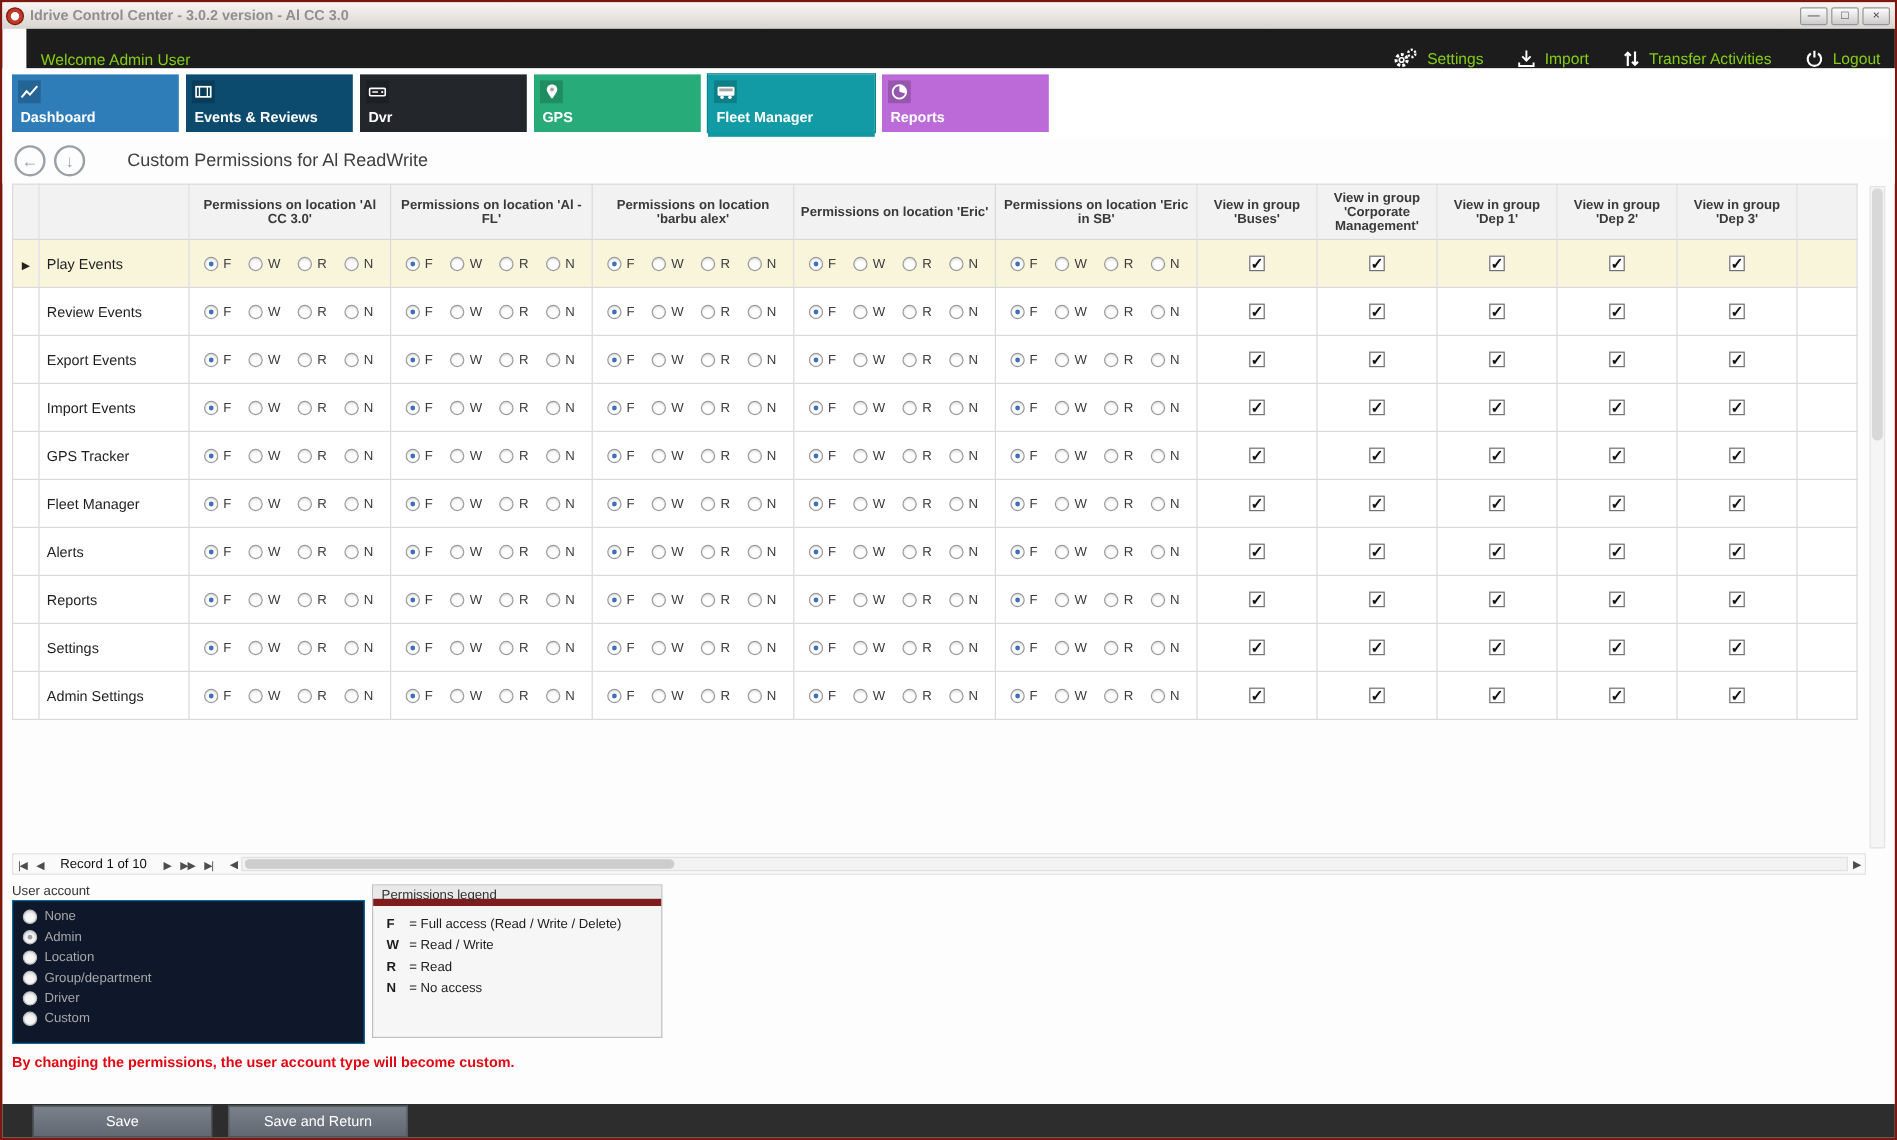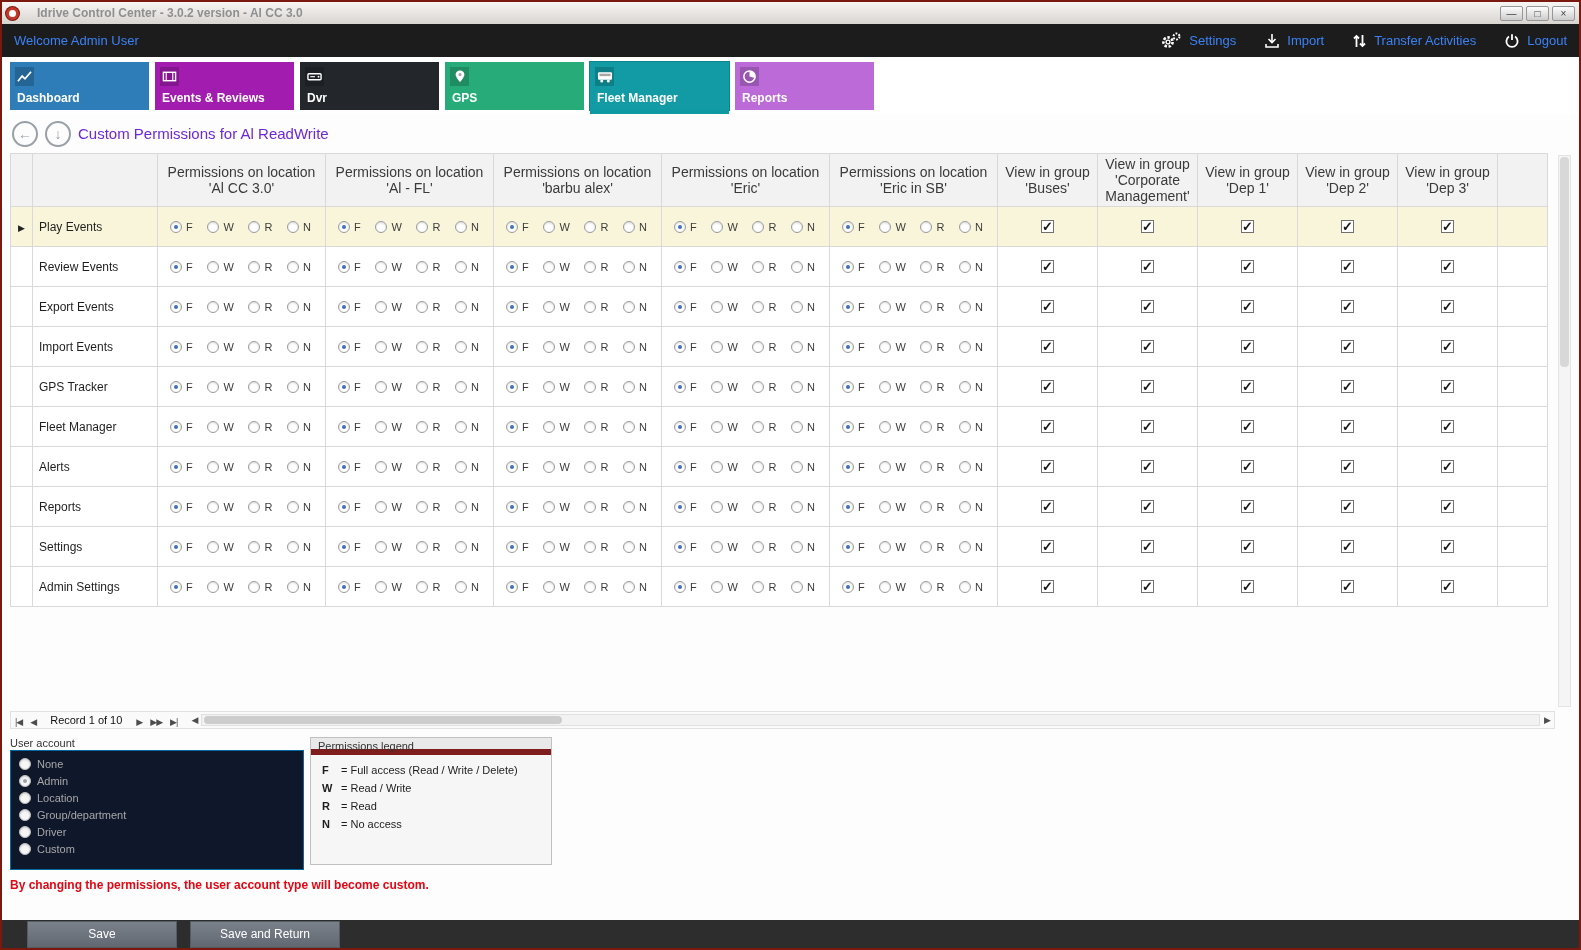--- a/index.html
+++ b/index.html
@@ -3,33 +3,33 @@
 <meta charset="utf-8">
 <style>
   * { margin:0; padding:0; box-sizing:border-box; }
   html,body { width:1581px; height:950px; overflow:hidden; background:#fff;
               font-family:"Liberation Sans", sans-serif; }
   .window { width:1581px; height:950px; border:2px solid #7b190f; background:#fdfdfd;
             display:flex; flex-direction:column; position:relative; }
 
   
   .titlebar { height:22px; background:linear-gradient(#f8f6f4,#d8d4d0); display:flex;
-              align-items:center; padding:0 4px; gap:18px; flex:0 0 auto; }
+              align-items:center; padding:0 4px; gap:6px; flex:0 0 auto; }
   .app-icon { width:13px; height:13px; border-radius:50%; background:#fff;
               border:3px solid #c2392a; box-shadow:0 0 0 1px #7b190f; }
   .title-text { font-size:12px; font-weight:bold; color:#8f8f8f; flex:1;
                 white-space:nowrap; overflow:hidden; }
   .win-btns { display:flex; gap:3px; }
   .win-btn { width:23px; height:15px; background:linear-gradient(#fdfdfd,#cccccc);
              border:1px solid #979797; border-radius:2px; font-size:10px; line-height:13px;
              color:#3f3f3f; text-align:center; cursor:default; }
 
   
-  .topbar { height:33px; background:#1c1c1c; display:flex; align-items:center;
-            color:#3b82f6; padding:0 12px; flex:0 0 auto; }
+  .topbar { height:33px; background:#1c1c1c; display:flex; align-items:flex-end;
+            color:#84cc16; padding:0 12px; flex:0 0 auto;margin-left:20px; }
   .welcome { font-size:13px; }
   .topbar-actions { margin-left:auto; display:flex; gap:28px; align-items:center; }
   .action { display:flex; align-items:center; gap:7px; font-size:13px; cursor:default; }
   .action-icon { display:flex; align-items:center; }
 
   
   .tabstrip { height:57px; background:#fff; display:flex; gap:6px; padding:5px 3px 0 8px;
               align-items:flex-start; flex:0 0 auto; }
   .tab { width:139px; height:48px; position:relative; color:#fff; cursor:default; }
   .tab-icon { position:absolute; left:5px; top:5px; width:19px; height:19px;
@@ -39,27 +39,27 @@
   .tab.active::after { content:""; position:absolute; left:0; right:0; bottom:-4px;
                        height:4px; background:#0d98a2; }
   .tab.active { outline:1px solid #0b858e; }
 
   
   .navrow { height:39px; display:flex; align-items:center; gap:7px; padding-left:10px;
             background:#fdfdfd; flex:0 0 auto; }
   .circle-btn { width:26px; height:26px; border-radius:50%; border:2px solid #99a0a6;
                 color:#99a0a6; font-size:14px; font-weight:bold; display:flex;
                 align-items:center; justify-content:center; cursor:default; }
-  .page-title { font-size:15px; color:#6d28d9; margin-left:0; }
+  .page-title { font-size:15px; color:#404040; margin-left:28px; }
 
   
   .grid-region { height:558px; position:relative; padding-left:8px; flex:0 0 auto; }
   table.perm-table { border-collapse:collapse; table-layout:fixed; width:1537px; }
   .perm-table th, .perm-table td { border:1px solid #d9d9d9; overflow:hidden; }
-  .perm-table th { height:46px; background:#f2f2f2; font-size:14px; font-weight:normal;
+  .perm-table th { height:46px; background:#f2f2f2; font-size:11px; font-weight:bold;
                    color:#3a3a3a; text-align:center; padding:2px 3px; }
   .perm-table td { height:40px; background:#fff; font-size:12px; color:#1f1f1f; }
   .perm-table tr.active td { background:#f9f5da; }
   td.ind-cell { text-align:center; }
   .row-arrow { font-size:9px; color:#222; }
   td.label-cell { padding-left:6px; }
   .rc { display:flex; justify-content:space-between; align-items:center; padding:0 14px 0 12px; }
   .ropt { display:flex; align-items:center; gap:4px; cursor:default; }
   .rlbl { font-size:11px; color:#3c3c3c; }
   .radio { width:12px; height:12px; border-radius:50%; border:1px solid #9a9a9a; background:#fff;
@@ -180,21 +180,21 @@
 
   <div class="tabstrip" id="tabstrip">
       <div class="tab" style="background: rgb(46, 124, 184);">
         <span class="tab-icon">
           <svg width="15" height="15" viewBox="0 0 16 16">
             <path d="M1 13 L5.5 7.5 L8.5 10.5 L15 3" stroke="#fff" stroke-width="1.8" fill="none"></path>
           </svg>
         </span>
         <span class="tab-label">Dashboard</span>
       </div>
-      <div class="tab" style="background: #a21caf;">
+      <div class="tab" style="background: #0c4a6e;">
         <span class="tab-icon">
           <svg width="15" height="15" viewBox="0 0 16 16">
             <rect x="1.5" y="3.5" width="13" height="9" fill="none" stroke="#fff" stroke-width="1.5"></rect>
             <path d="M4.5 3.5 v9 M11.5 3.5 v9" stroke="#fff" stroke-width="1.2"></path>
           </svg>
         </span>
         <span class="tab-label">Events &amp; Reviews</span>
       </div>
       <div class="tab" style="background: rgb(35, 39, 43);">
         <span class="tab-icon">

